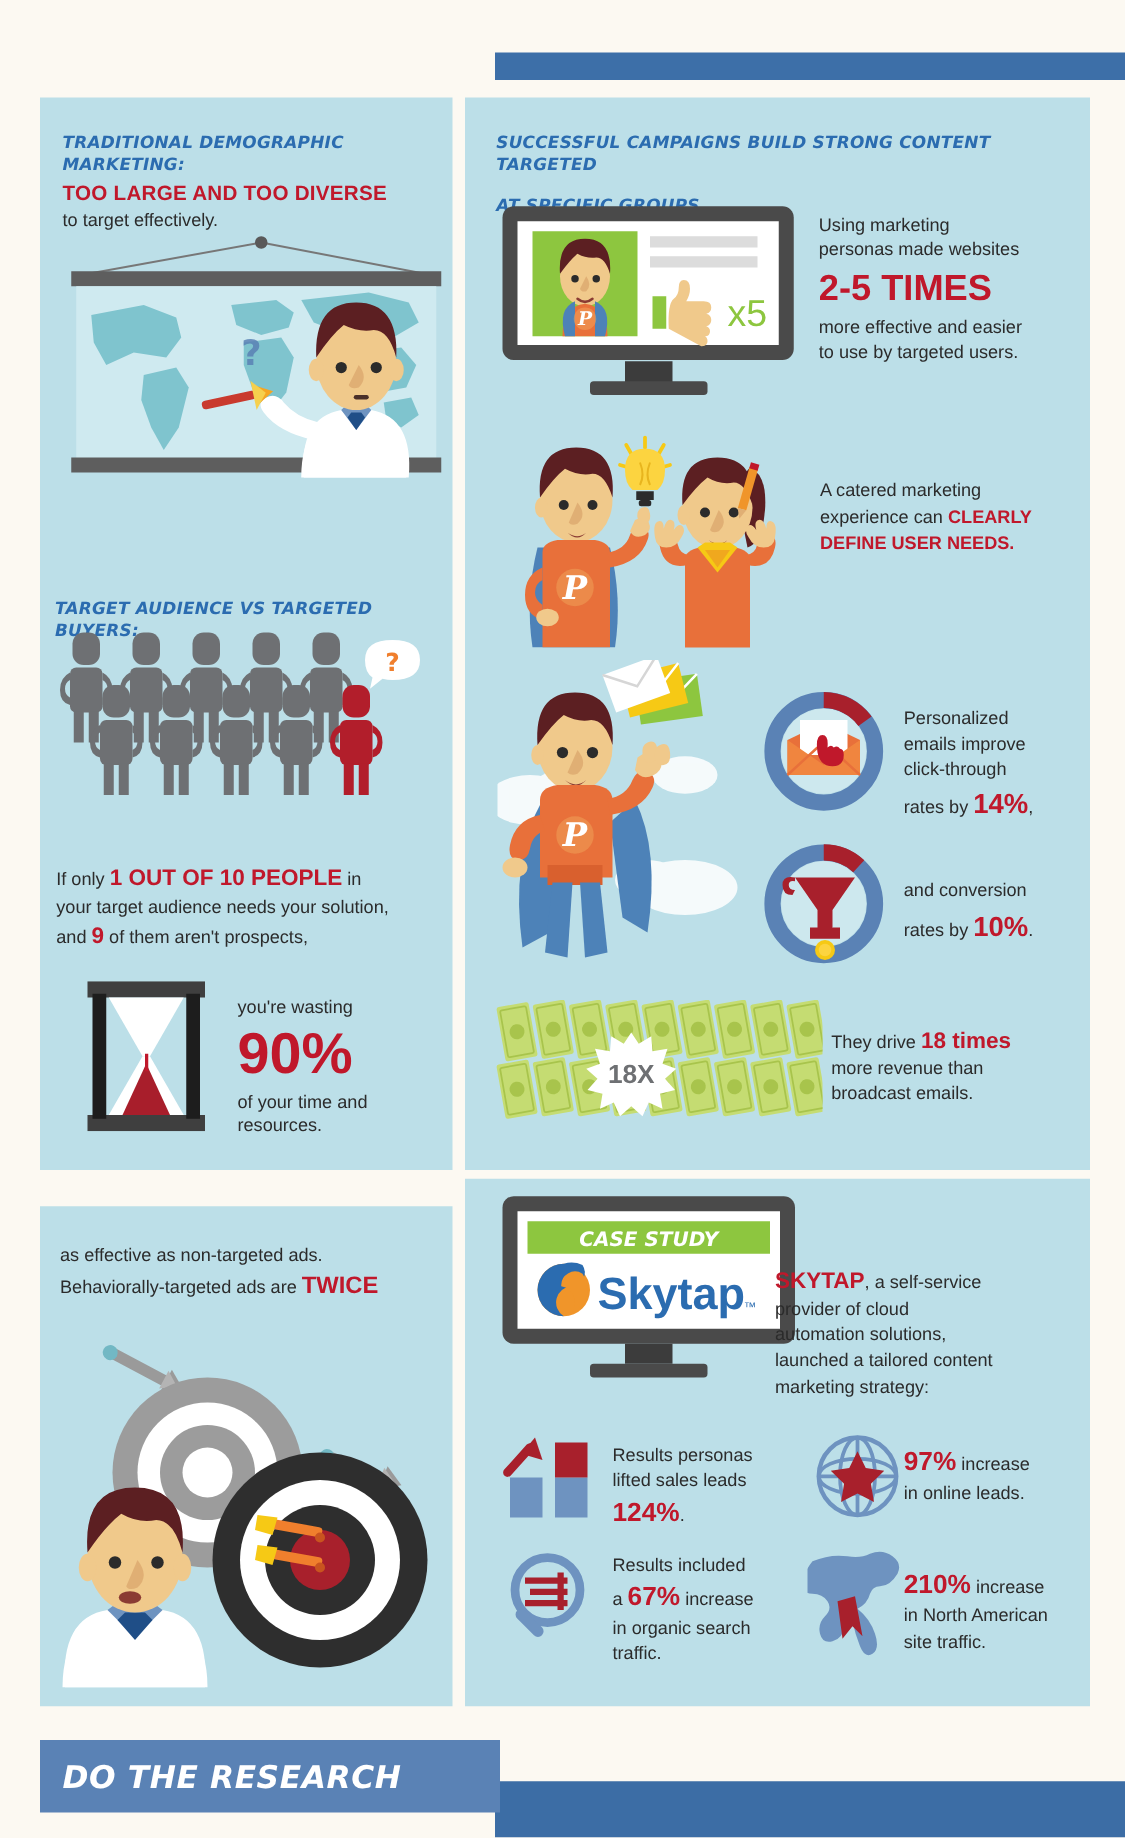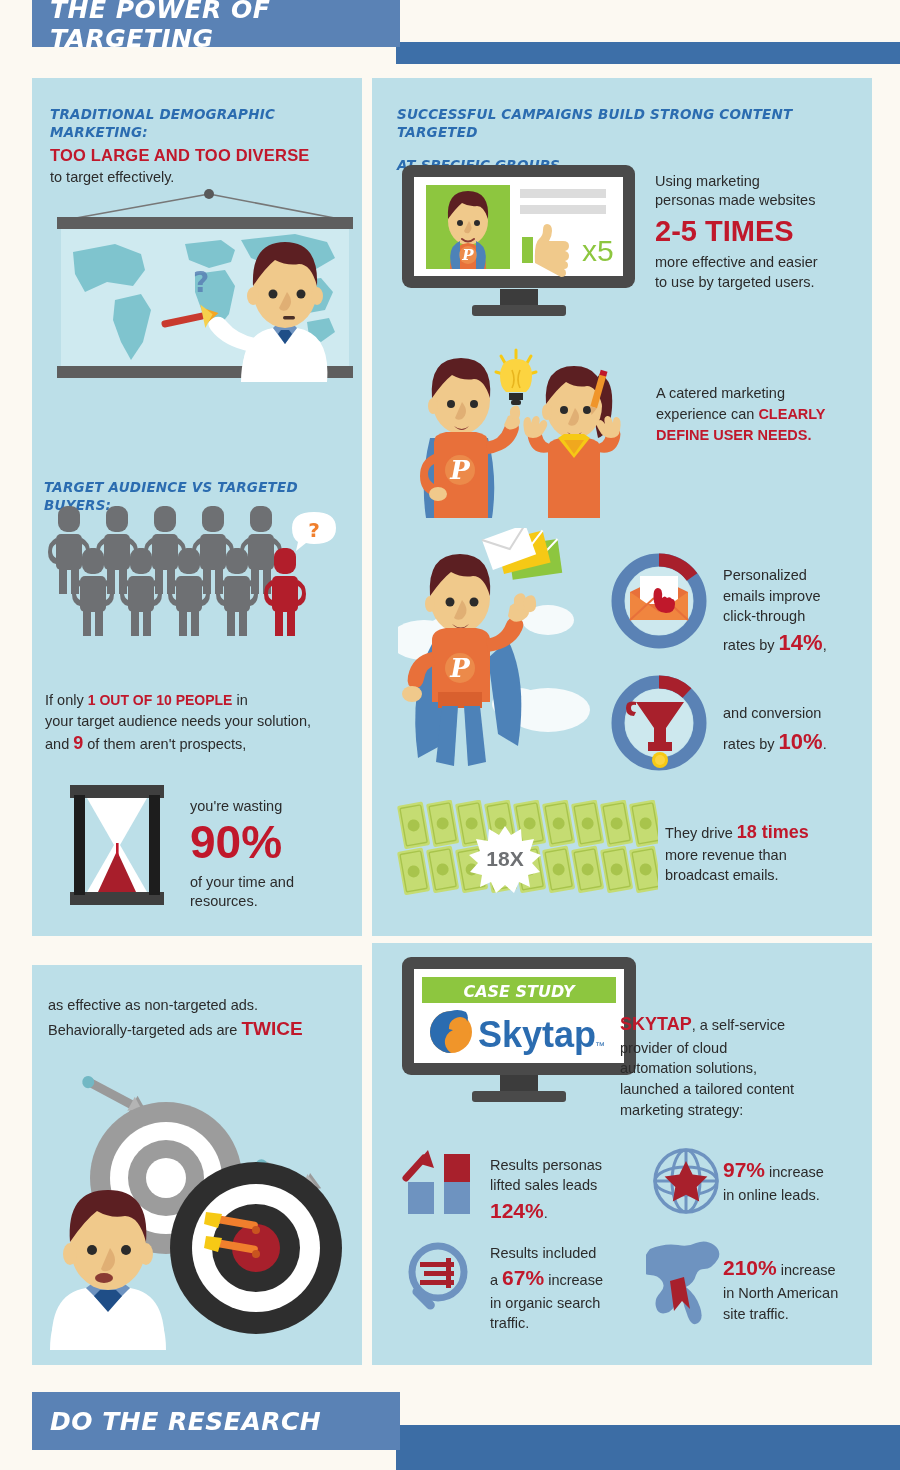--- a/index.html
+++ b/index.html
@@ -45,23 +45,20 @@
 
   
   .abs { position: absolute; }
 </style>
 </head>
 <body>
 
 <div class="page">
 
   <div class="banner-shadow" style="left:396px; top:42px; width:504px; height:22px;"></div>
-  <div class="banner" style="left:32px; top:0px; width:368px; height:47px; padding-left:18px;">
-    <span class="btxt" style="font-size:25px;">THE POWER OF TARGETING</span>
-  </div>
 
   <div class="panel" style="left:32px; top:78px; width:330px; height:858px;"></div>
 
   <div class="abs" style="left:50px; top:105px; width:300px;">
     <div class="head-blue">TRADITIONAL DEMOGRAPHIC MARKETING:</div>
     <div class="red-big" style="font-size:16.5px; margin-top:5px; letter-spacing:0.2px;">TOO LARGE AND TOO DIVERSE</div>
     <div class="body-txt" style="margin-top:3px;">to target effectively.</div>
   </div>
 
   <div class="art" style="left:45px; top:182px; width:320px; height:210px;">
@@ -147,21 +144,21 @@
 
       <g>
         <path d="M244 28 q0 -16 22 -16 q22 0 22 16 q0 16 -22 16 q-4 0 -8 -1 l-10 8 l2 -9 q-6 -4 -6 -14 Z" fill="#FFFFFF"></path>
         <text x="266" y="37" text-anchor="middle" font-family="DejaVu Sans, sans-serif" font-size="20" font-weight="bold" fill="#F07F2D">?</text>
       </g>
     </svg>
   </div>
 
   <div class="abs body-txt" style="left:45px; top:690px; width:310px; line-height:1.42;">
     <div>
-      <span>If only </span><span class="red" style="font-size:14px; font-weight:bold;">1 OUT OF 10 PEOPLE</span><span> in</span>
+      <span>If only </span><span class="red" style="font-size:18px; font-weight:bold;">1 OUT OF 10 PEOPLE</span><span> in</span>
     </div>
     <div>your target audience needs your solution,</div>
     <div>
       <span>and </span><span class="red" style="font-size:18px; font-weight:bold;">9</span><span> of them aren't prospects,</span>
     </div>
   </div>
 
   <div class="art" style="left:62px; top:785px; width:110px; height:120px;">
     <svg width="110" height="120" viewBox="0 0 110 120">
       <rect x="8" y="0" width="94" height="13" fill="#3F3F3F"></rect>

